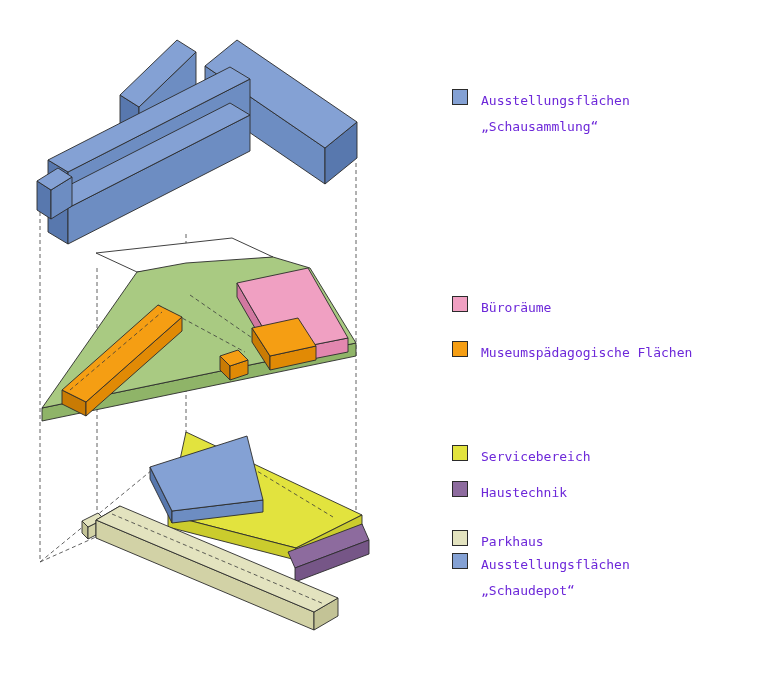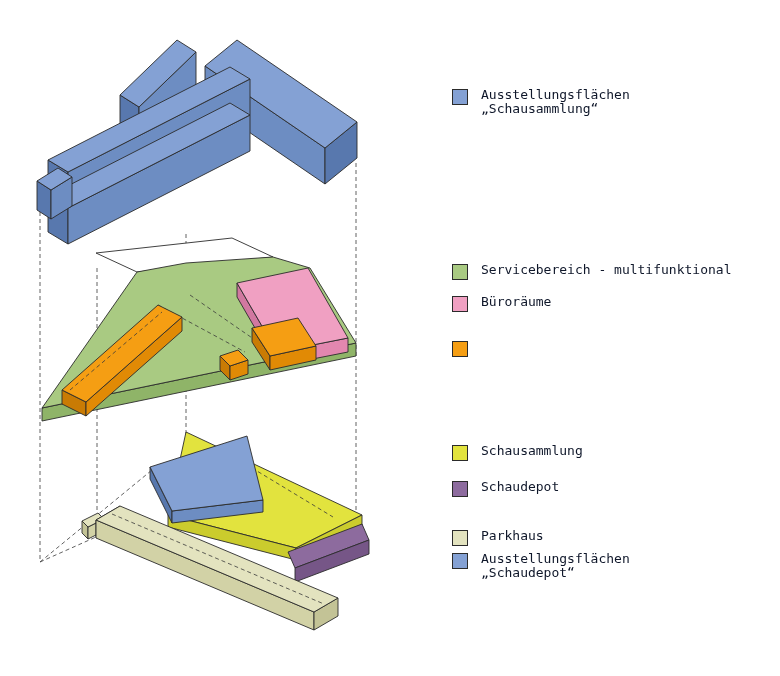--- a/index.html
+++ b/index.html
@@ -33,21 +33,21 @@
   .tv { fill:var(--purple_top,#8D6B9E); }
   .fv { fill:var(--purple_front,#765687); }
   .tc { fill:var(--beige_top,#E3E3BF); }
   .fc { fill:var(--beige_front,#D2D2A6); }
   .dc { fill:var(--beige_dark,#C3C396); }
   .wh { fill:#ffffff; }
 
   .legend { position:absolute; left:452px; top:0; width:326px; height:676px; }
   .legend-item { position:absolute; left:0; display:flex; align-items:flex-start; gap:13px; }
   .swatch { width:16px; height:16px; border:1px solid #2b2b2b; flex:0 0 16px; margin-top:1px; background:#ccc; }
-  .legend-label { font-size:13px; line-height:14px; color:#0f172a; white-space:pre-line; }
+  .legend-label { font-size:13px; line-height:26px; color:#6d28d9; white-space:pre-line; }
 </style>
 </head>
 <body>
 
 <div class="stage">
 
   <svg class="diagram-svg" width="440" height="676" viewBox="0 0 440 676" role="img">
 
     <g>
       <line class="dashline" x1="40" y1="198" x2="40" y2="562"></line>
@@ -149,42 +149,39 @@
   </svg>
 
   <div class="legend">
 
     <div class="legend-item" style="top:88px">
       <span class="swatch" style="background-color: rgb(132, 161, 212);"></span>
       <span class="legend-label">Ausstellungsflächen
 „Schausammlung“</span>
     </div>
 
-    <div class="legend-item" style="top:263px">
-      <span class="swatch" style="background-color: rgb(169, 202, 130);"></span>
-      <span class="legend-label">Servicebereich - multifunktional</span>
-    </div>
 
     <div class="legend-item" style="top:295px">
       <span class="swatch" style="background-color: rgb(240, 160, 194);"></span>
       <span class="legend-label">Büroräume</span>
     </div>
 
     <div class="legend-item" style="top:340px">
       <span class="swatch" style="background-color: rgb(245, 158, 19);"></span>
+      <span class="legend-label">Museumspädagogische Flächen</span>
     </div>
 
     <div class="legend-item" style="top:444px">
       <span class="swatch" style="background-color: rgb(226, 227, 62);"></span>
-      <span class="legend-label">Schausammlung</span>
+      <span class="legend-label">Servicebereich</span>
     </div>
 
     <div class="legend-item" style="top:480px">
       <span class="swatch" style="background-color: rgb(141, 107, 158);"></span>
-      <span class="legend-label">Schaudepot</span>
+      <span class="legend-label">Haustechnik</span>
     </div>
 
     <div class="legend-item" style="top:529px">
       <span class="swatch" style="background-color: rgb(227, 227, 191);"></span>
       <span class="legend-label">Parkhaus</span>
     </div>
 
     <div class="legend-item" style="top:552px">
       <span class="swatch" style="background-color: rgb(132, 161, 212);"></span>
       <span class="legend-label">Ausstellungsflächen

